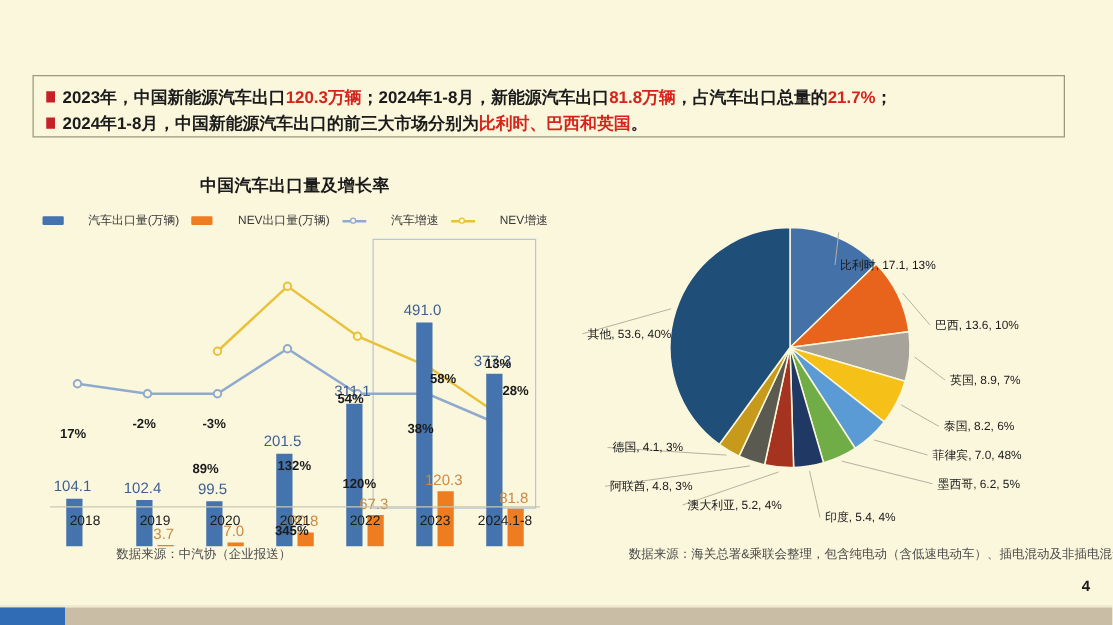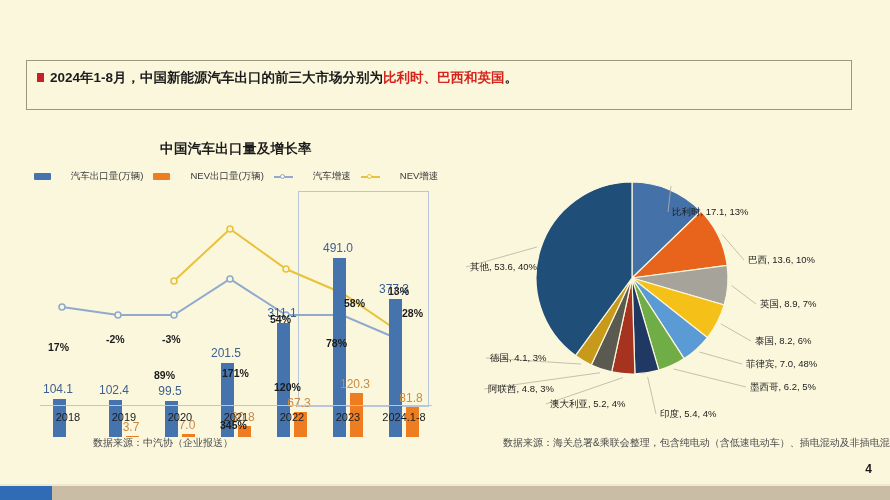--- a/index.html
+++ b/index.html
@@ -111,20 +111,24 @@
   .footbar-blue{position:absolute;left:0;top:486px;width:52px;height:14px;background:#2f6cb5;}
   .footstrip{position:absolute;left:0;top:484px;width:890px;height:2px;background:#efe9cf;}
 </style>
 </head>
 <body>
 
 <div class="slide">
 
 
   <div class="callout">
+    <div class="callout-line">
+      <span class="bullet"></span>
+      <span><span>2023年，中国新能源汽车出口</span><span class="hl">120.3万辆</span><span>；2024年1-8月，新能源汽车出口</span><span class="hl">81.8万辆</span><span>，占汽车出口总量的</span><span class="hl">21.7%</span><span>；</span></span>
+    </div>
     <div class="callout-line">
       <span class="bullet"></span>
       <span><span>2024年1-8月，中国新能源汽车出口的前三大市场分别为</span><span class="hl">比利时、巴西和英国</span><span>。</span></span>
     </div>
   </div>
 
   <div class="panel-left">
     <div class="chart-title">中国汽车出口量及增长率</div>
     <div class="legend" id="bar-legend">
         <div class="legend-item">
@@ -187,38 +191,38 @@
             <div class="bar orange" style="height: 2.55769px;"></div>
             <div class="vlabel orange" style="bottom: 4.55769px;">7.0</div>
             <div class="pct" style="left: 10px; bottom: 92px;">-3%</div>
             <div class="pct" style="left: 2px; bottom: 56px;">89%</div>
           </div>
           <div class="group" style="left: 182px; height: 212px;">
             <div class="bar blue" style="height: 73.625px;"></div>
             <div class="vlabel blue" style="bottom: 76.625px;">201.5</div>
             <div class="bar orange" style="height: 11.2538px;"></div>
             <div class="vlabel orange" style="bottom: 13.2538px;">30.8</div>
-            <div class="pct" style="left: 14px; bottom: 58px;">171%</div>
+            <div class="pct" style="left: 14px; bottom: 58px;">132%</div>
             <div class="pct" style="left: 12px; bottom: 6px;">345%</div>
           </div>
           <div class="group" style="left: 238px; height: 212px;">
             <div class="bar blue" style="height: 113.671px;"></div>
             <div class="vlabel blue" style="bottom: 116.671px;">311.1</div>
             <div class="bar orange" style="height: 24.5904px;"></div>
             <div class="vlabel orange" style="bottom: 26.5904px;">67.3</div>
             <div class="pct" style="left: 6px; bottom: 112px;">54%</div>
             <div class="pct" style="left: 10px; bottom: 44px;">120%</div>
           </div>
           <div class="group" style="left: 294px; height: 212px;">
             <div class="bar blue" style="height: 179.404px;"></div>
             <div class="vlabel blue" style="bottom: 182.404px;">491.0</div>
             <div class="bar orange" style="height: 43.9558px;"></div>
             <div class="vlabel orange" style="bottom: 45.9558px;">120.3</div>
             <div class="pct" style="left: 6px; bottom: 128px; padding-left: 18px;">58%</div>
-            <div class="pct" style="left: 6px; bottom: 88px;">78%</div>
+            <div class="pct" style="left: 6px; bottom: 88px;">38%</div>
           </div>
           <div class="group" style="left: 350px; height: 212px;">
             <div class="bar blue" style="height: 137.86px;"></div>
             <div class="vlabel blue" style="bottom: 140.86px;">377.3</div>
             <div class="bar orange" style="height: 29.8885px;"></div>
             <div class="vlabel orange" style="bottom: 31.8885px;">81.8</div>
             <div class="pct" style="left: 12px; bottom: 140px;">13%</div>
             <div class="pct" style="left: 26px; bottom: 118px;">28%</div>
           </div>
         </div>

